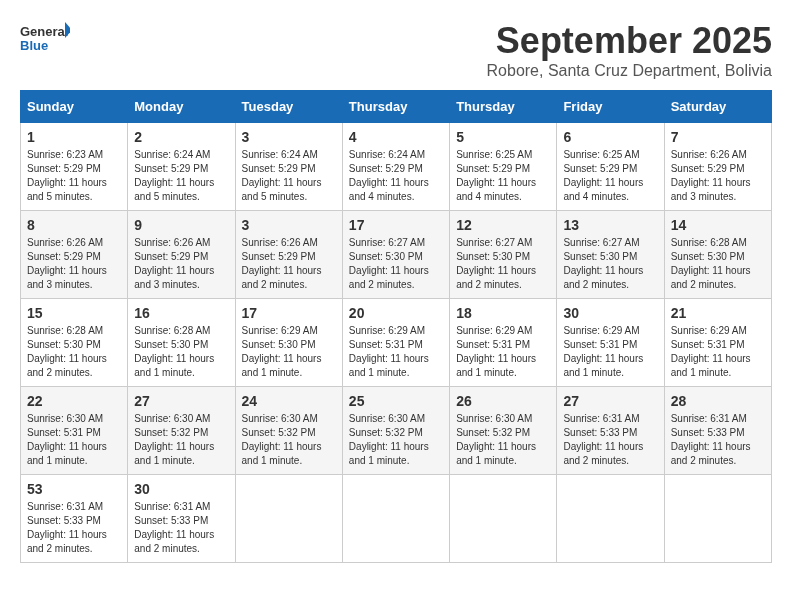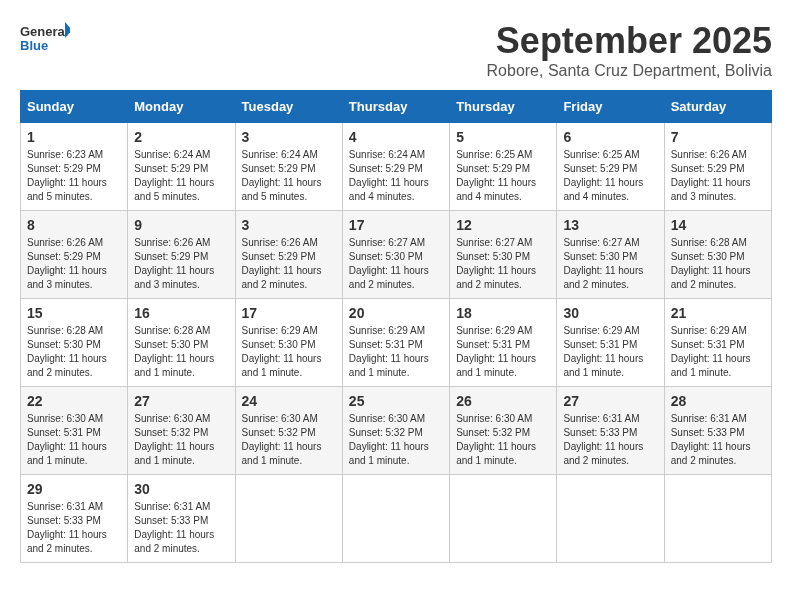--- a/index.html
+++ b/index.html
@@ -220,21 +220,21 @@
           <span class="day-number">27</span>
           <div class="day-info">Sunrise: 6:31 AM<br>Sunset: 5:33 PM<br>Daylight: 11 hours<br>and 2 minutes.</div>
         </td>
         <td>
           <span class="day-number">28</span>
           <div class="day-info">Sunrise: 6:31 AM<br>Sunset: 5:33 PM<br>Daylight: 11 hours<br>and 2 minutes.</div>
         </td>
       </tr>
       <tr>
         <td>
-          <span class="day-number">29</span>
+          <span class="day-number">53</span>
           <div class="day-info">Sunrise: 6:31 AM<br>Sunset: 5:33 PM<br>Daylight: 11 hours<br>and 2 minutes.</div>
         </td>
         <td>
           <span class="day-number">30</span>
           <div class="day-info">Sunrise: 6:31 AM<br>Sunset: 5:33 PM<br>Daylight: 11 hours<br>and 2 minutes.</div>
         </td>
         <td class="empty-cell"></td>
         <td class="empty-cell"></td>
         <td class="empty-cell"></td>
         <td class="empty-cell"></td>

